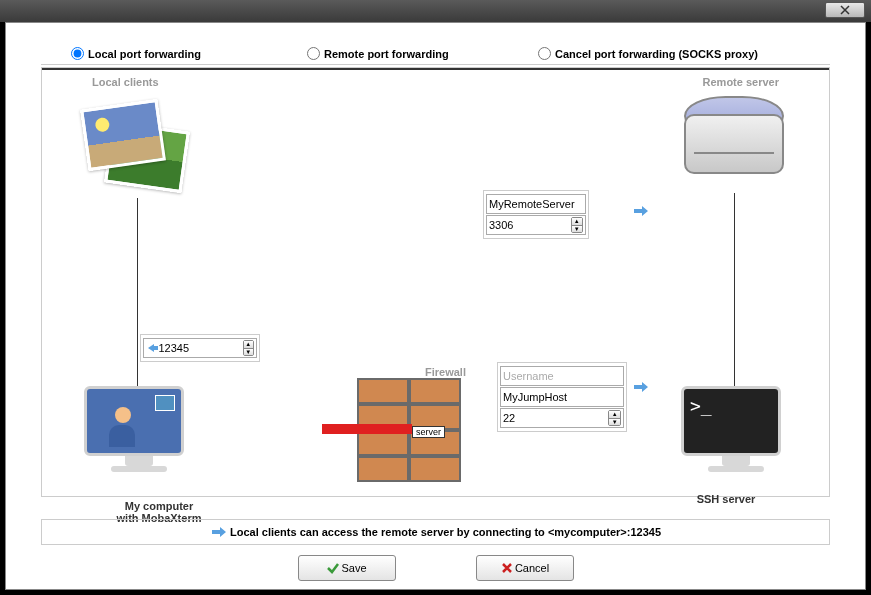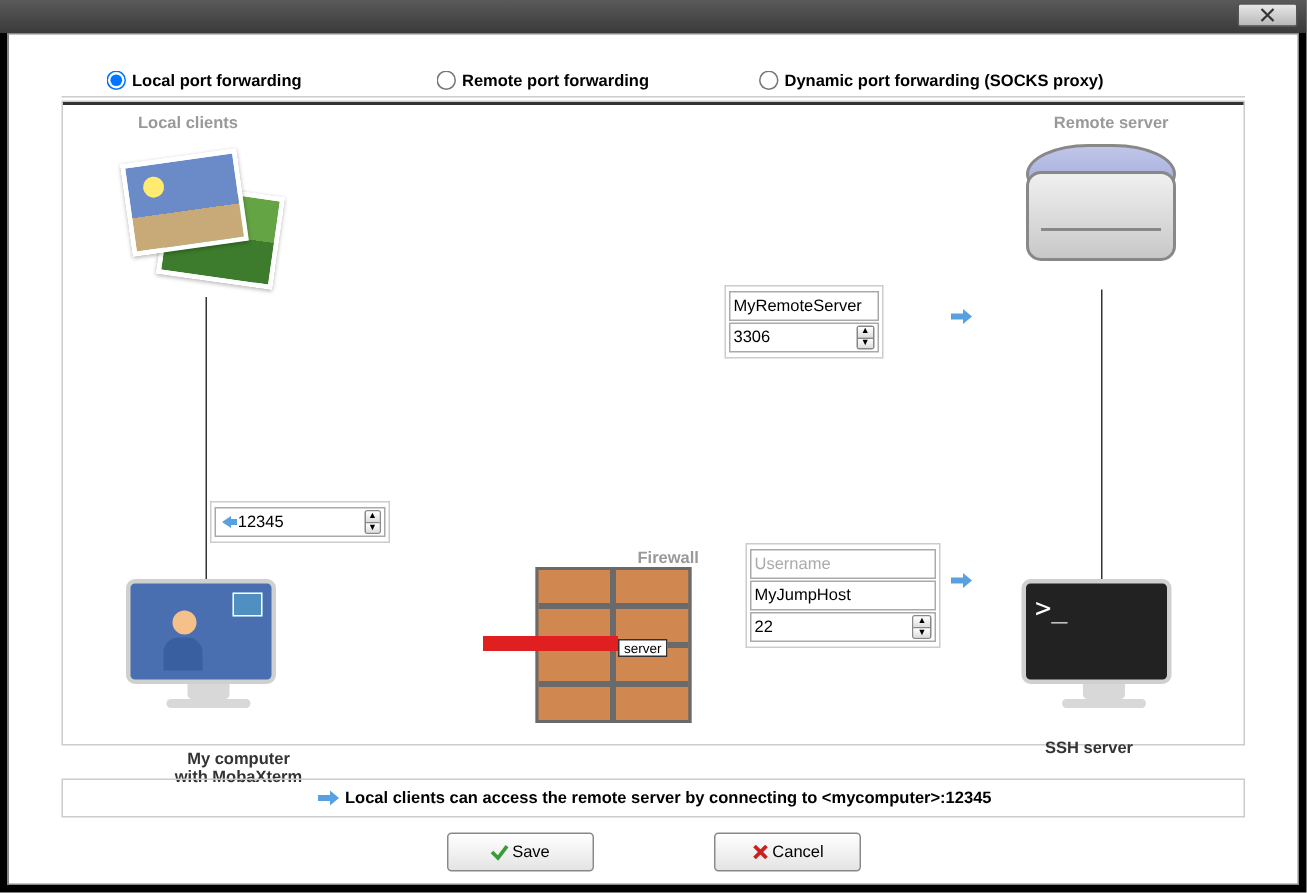--- a/index.html
+++ b/index.html
@@ -2,21 +2,21 @@
 <html><head>
 <meta charset="utf-8">
 <style>
 *{box-sizing:border-box;margin:0;padding:0;font-family:Tahoma,Arial,sans-serif;font-size:11px}
 body{background:#000;width:871px;height:595px;position:relative;overflow:hidden}
 .titlebar{height:22px;background:linear-gradient(#5a5a5a,#3a3a3a);position:relative}
 .close-btn{position:absolute;right:6px;top:2px;width:40px;height:16px;background:linear-gradient(#e8e8e8,#b8b8b8);border:1px solid #555;border-radius:2px;display:flex;align-items:center;justify-content:center;cursor:pointer}
 .close-btn svg{width:10px;height:10px}
 .window{position:absolute;left:5px;top:22px;right:5px;bottom:5px;background:#fff;border:1px solid #888}
 .inner{position:absolute;left:35px;top:20px;right:35px;bottom:70px}
-.radios{display:flex;gap:0;padding:4px 10px;border-bottom:1px solid #ccc;align-items:center}
+.radios{display:flex;gap:16px;padding:4px 10px;border-bottom:1px solid #ccc;align-items:center}
 .radio-item{display:flex;align-items:center;gap:4px;cursor:pointer}
 .radio-item.r1{margin-left:20px;width:220px}
 .radio-item.r2{width:215px}
 .radio-item input{margin:0}
 .radio-item label{font-weight:bold;cursor:pointer}
 .diagram-box{border:1px solid #ccc;height:430px;position:relative;margin-top:2px}
 .subtitle{position:absolute;top:8px;left:50%;transform:translateX(-50%);color:#333}
 .lbl{position:absolute;color:#999;font-weight:bold}
 .lbl-local{left:50px;top:8px}
 .lbl-remote{right:50px;top:8px}
@@ -98,21 +98,21 @@
     <div class="radio-item r1">
       <input type="radio" checked="" style="">
       <label>Local port forwarding</label>
     </div>
     <div class="radio-item r2">
       <input type="radio" style="">
       <label>Remote port forwarding</label>
     </div>
     <div class="radio-item">
       <input type="radio" style="">
-      <label>Dynamic port forwarding (SOCKS proxy)</label>
+      <label>Cancel port forwarding (SOCKS proxy)</label>
     </div>
   </div>
 
   <div class="diagram-box">
     <div class="lbl lbl-local">Local clients</div>
     <div class="lbl lbl-remote">Remote server</div>
     <div class="lbl lbl-fw">Firewall</div>
 
     <div class="line-v lv1"></div>
     <div class="line-v lv2"></div>

